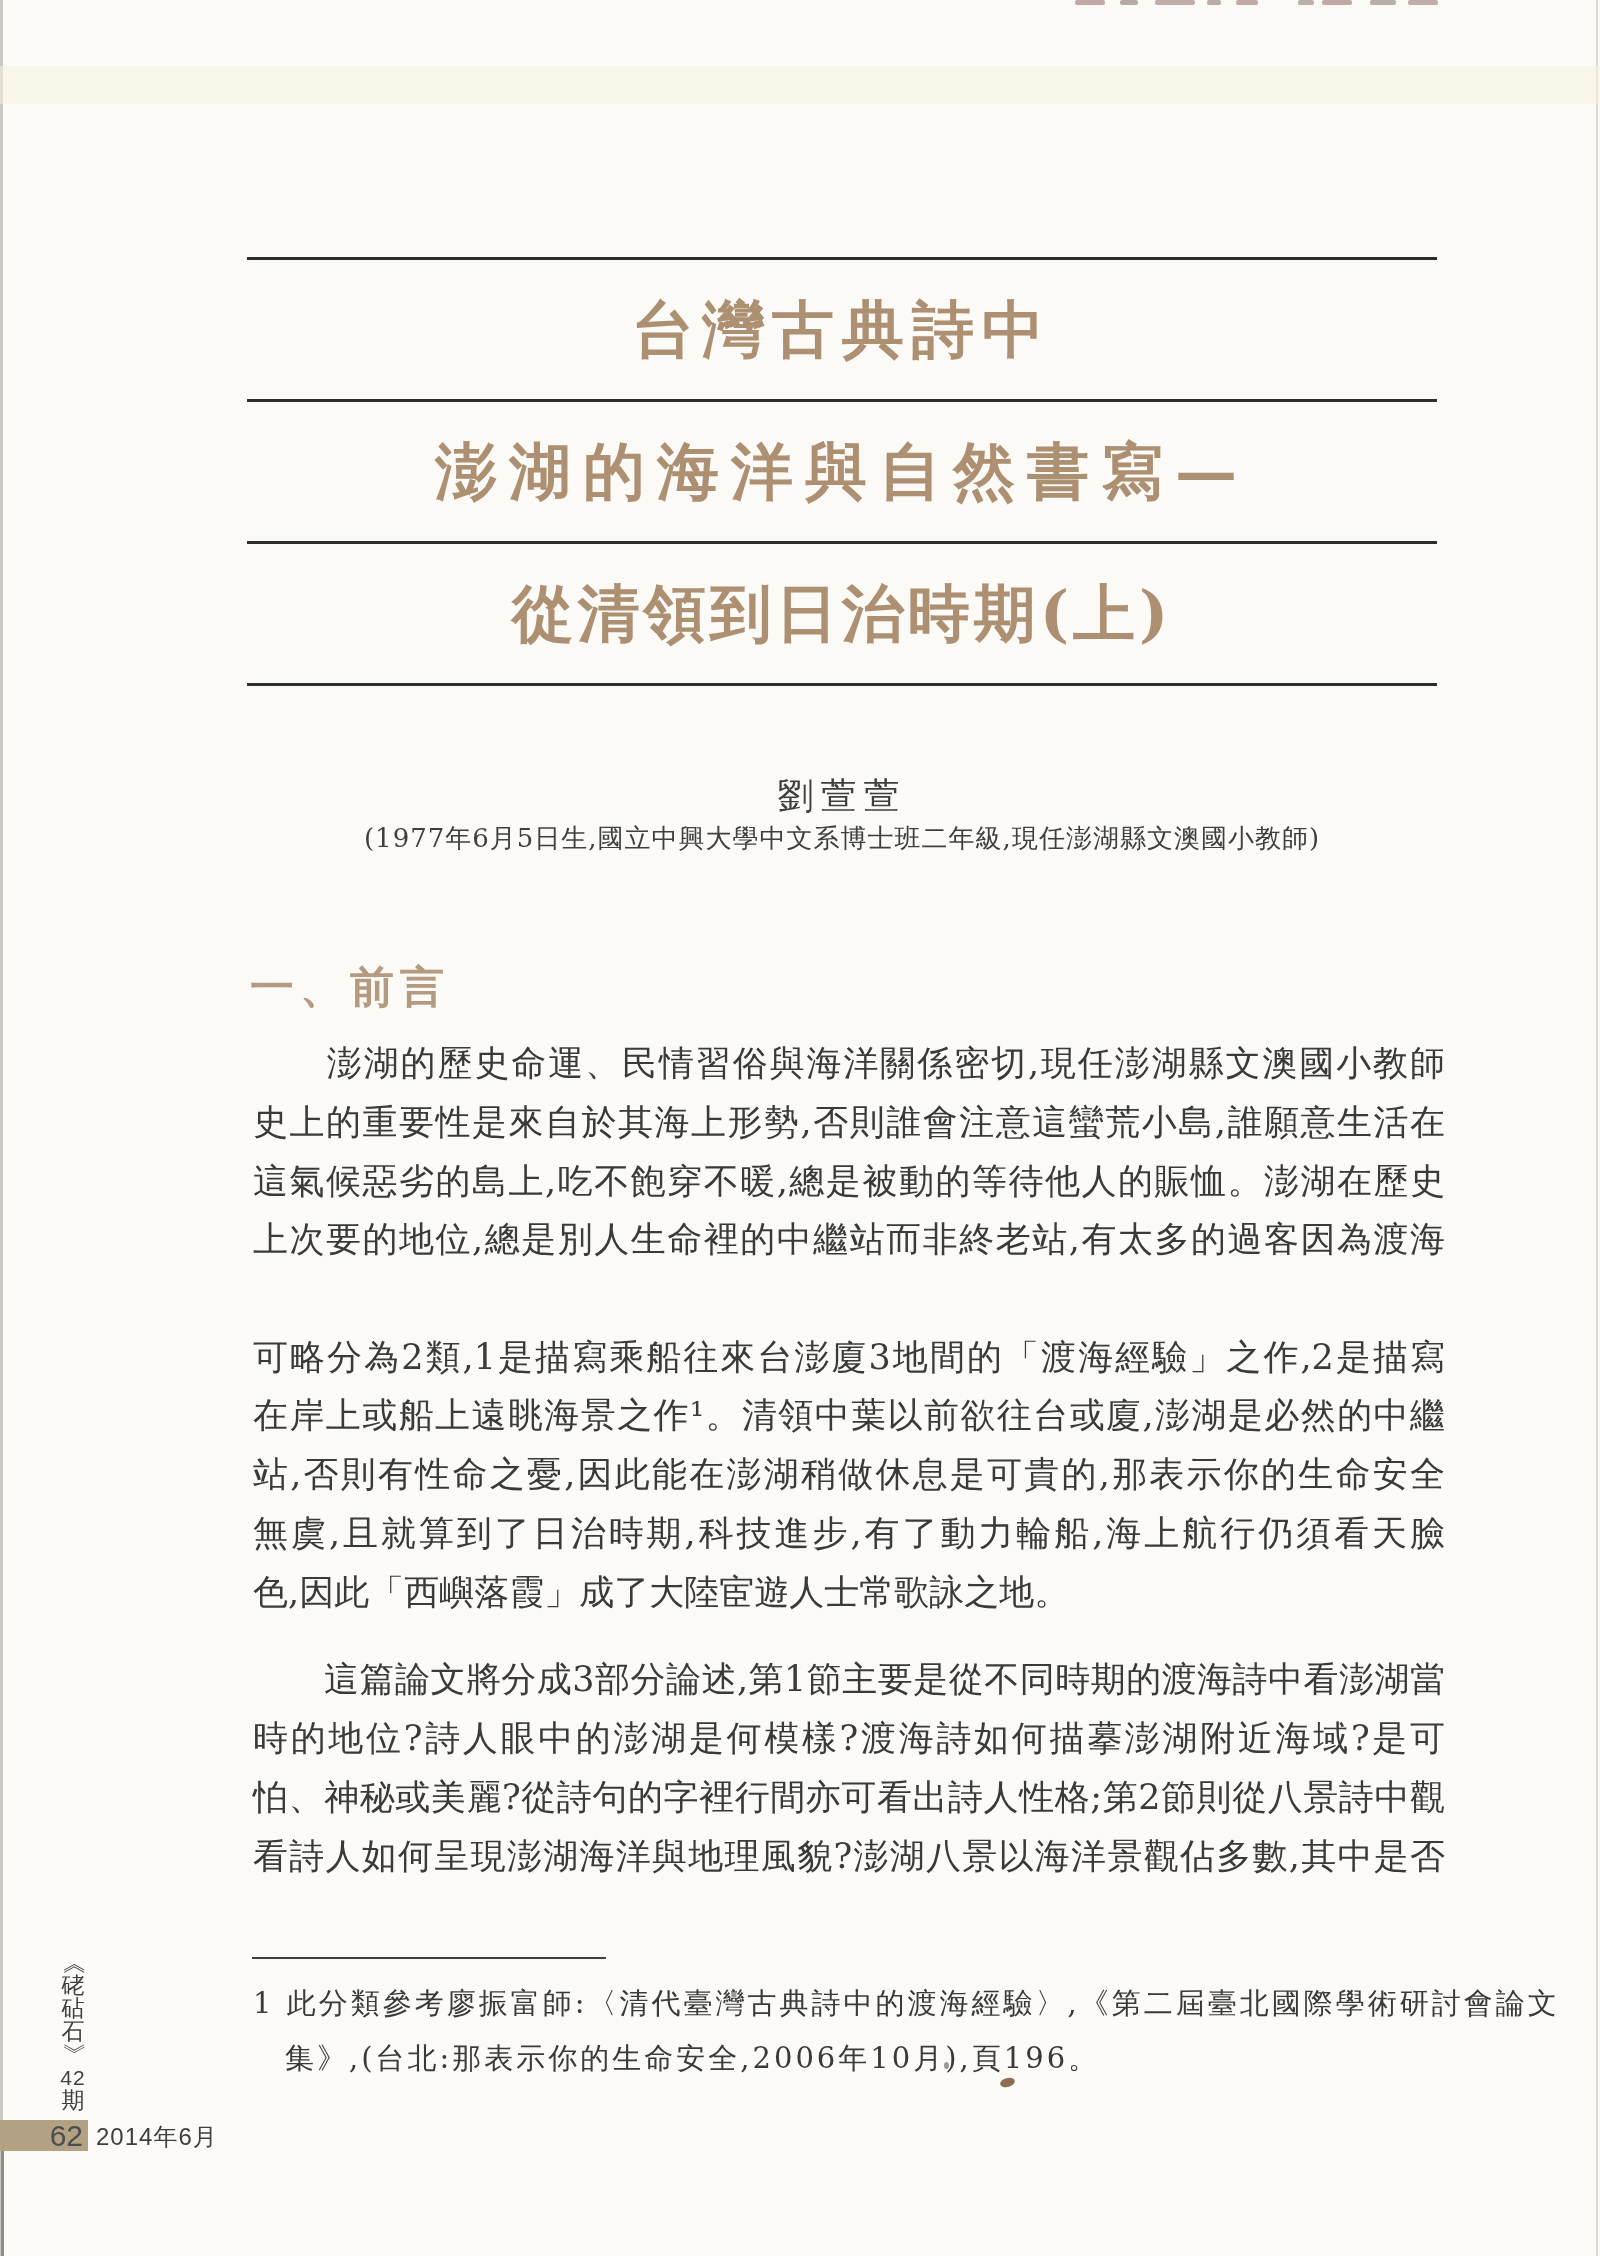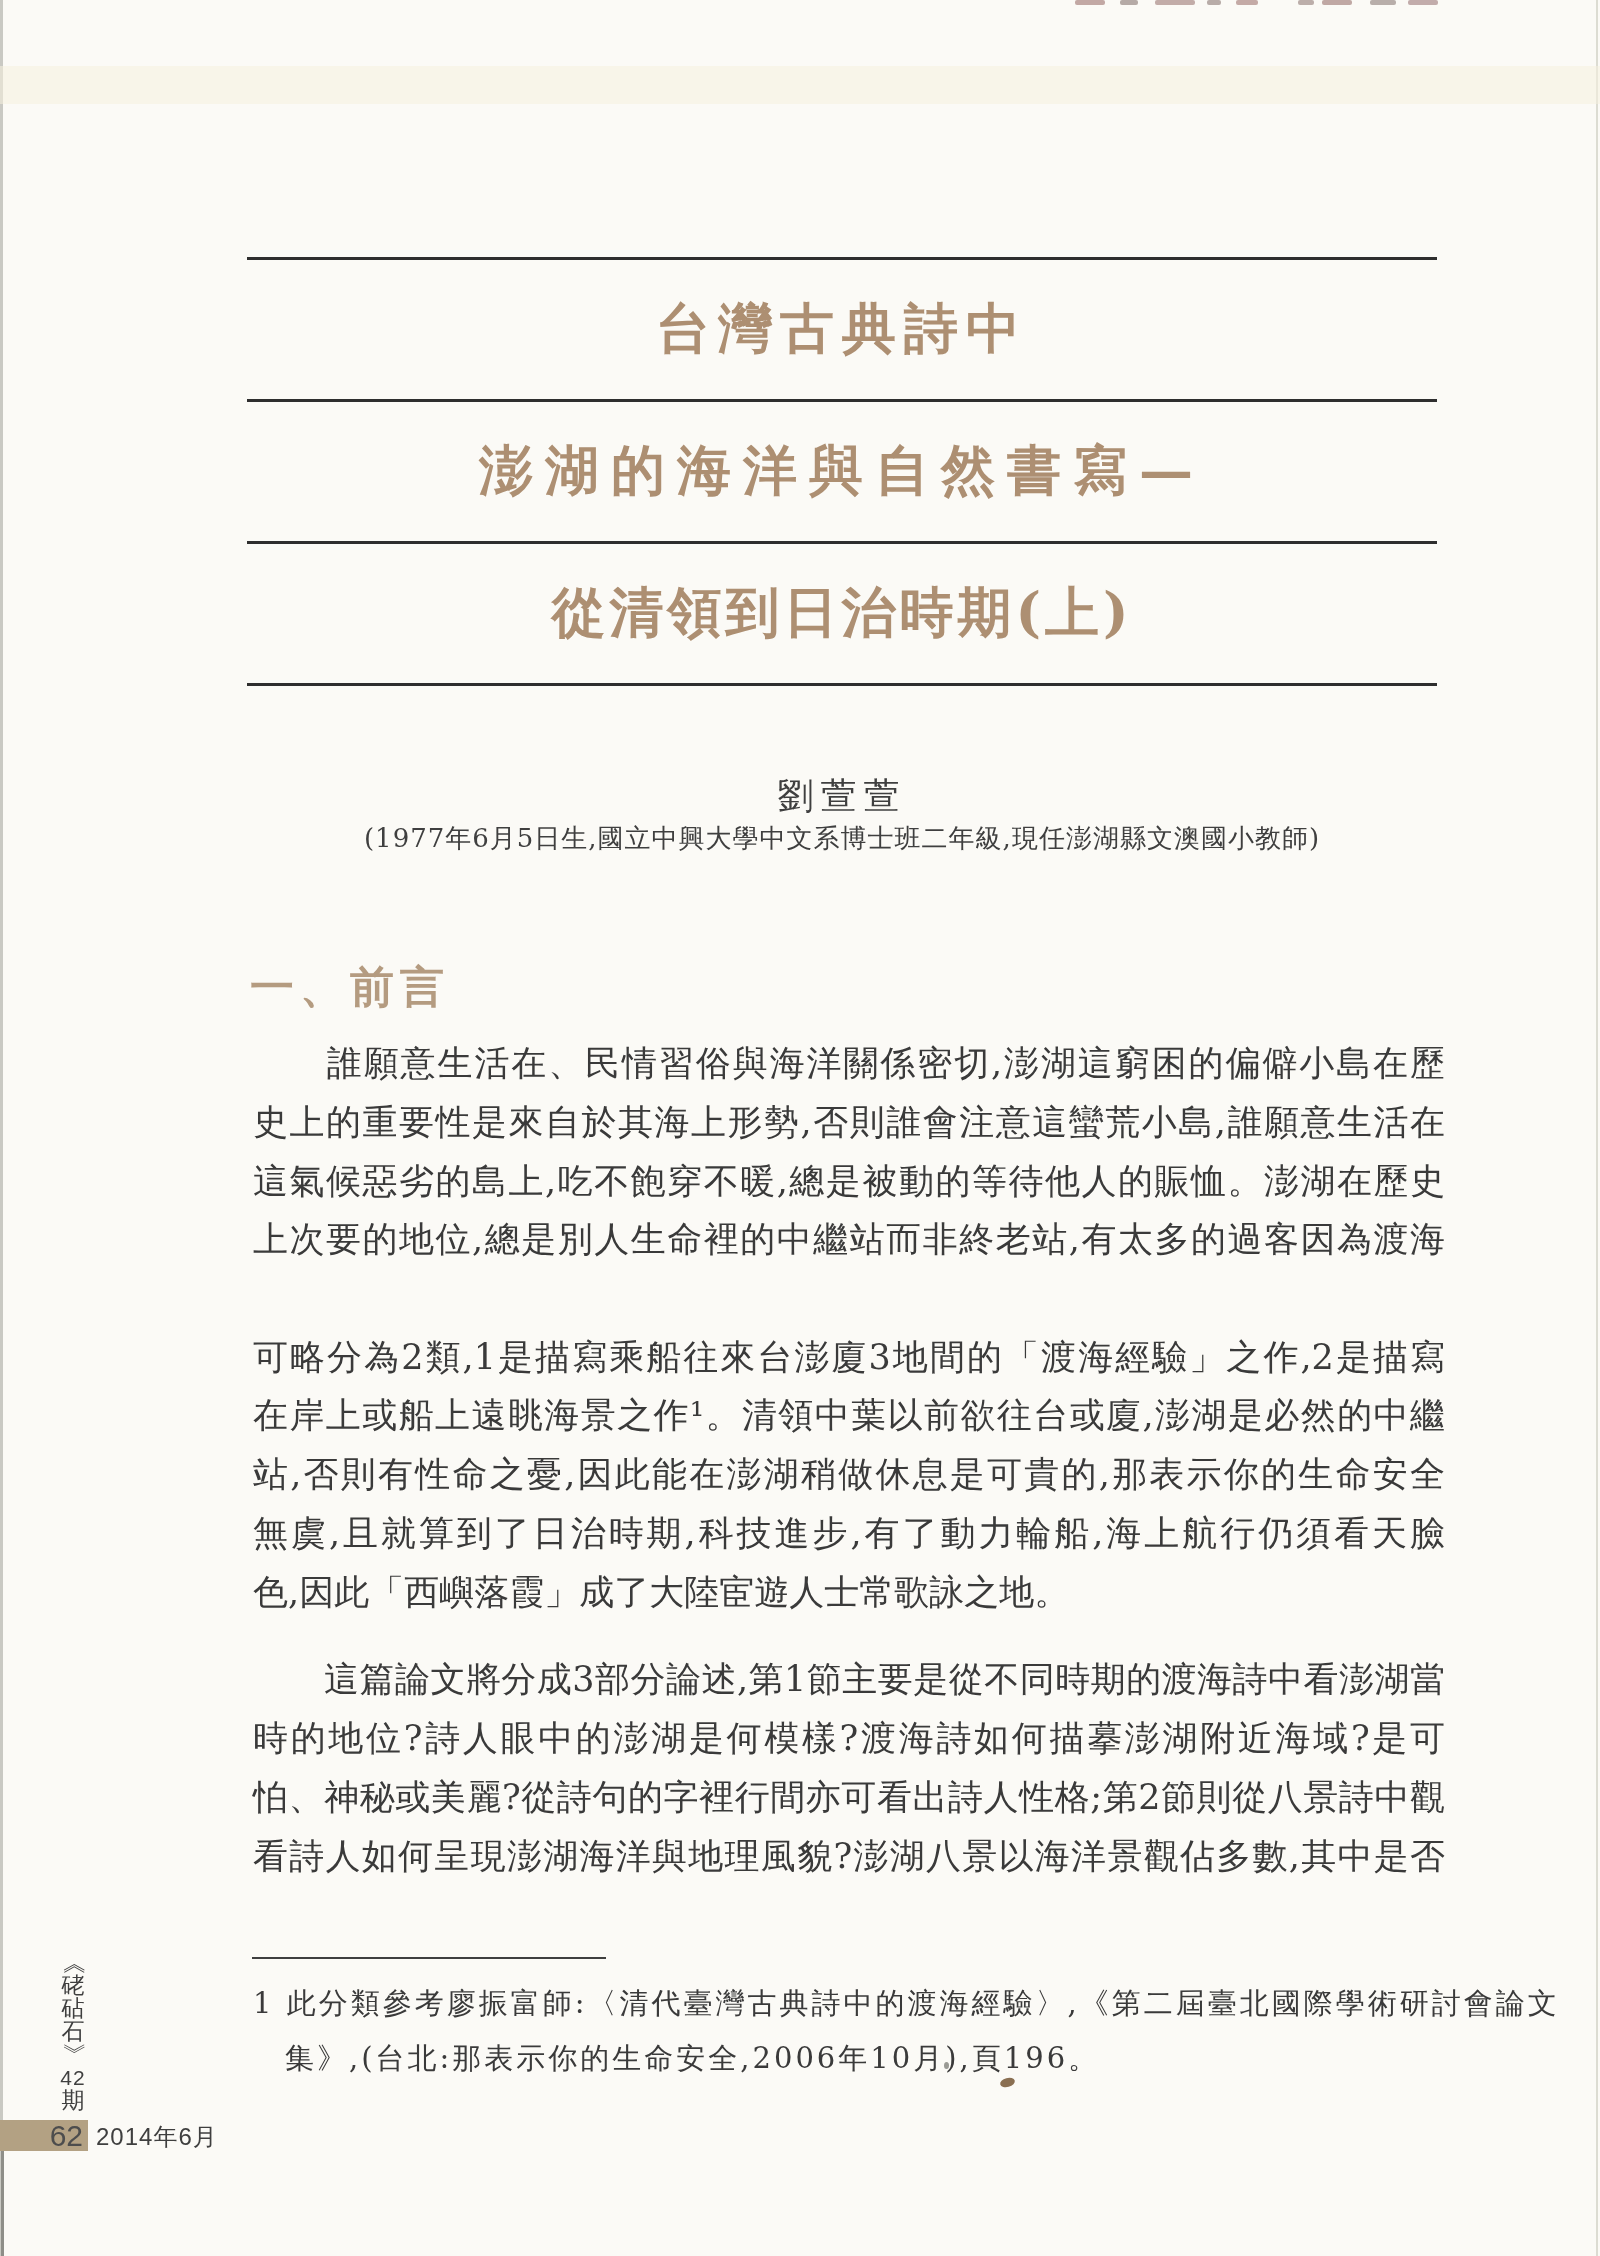--- a/index.html
+++ b/index.html
@@ -16,21 +16,21 @@
   .band-top    { position:absolute; left:0; top:66px; width:1600px; height:38px; background:#f5f1df; opacity:.55; }
   .topmark { position:absolute; top:0; height:5px; border-radius:2px; }
   .speck1 { position:absolute; left:1000px; top:2078px; width:15px; height:9px; background:#8a6f52; border-radius:50%; transform:rotate(-15deg); }
   .speck2 { position:absolute; left:944px; top:2062px; width:5px; height:7px; background:#9a9a94; border-radius:50%; }
 
   
   .rule { position:absolute; left:247px; width:1190px; height:3px; background:#2e2e2e; }
   .title-line {
     position:absolute; left:247px; width:1190px;
     display:flex; align-items:center; justify-content:center;
-    color:#ad8f72; font-weight:bold; font-size:54px; white-space:nowrap;
+    color:#ad8f72; font-weight:bold; font-size:62px; white-space:nowrap;
   }
   .t1 { top:260px; height:139px; letter-spacing:8px; }
   .t2 { top:402px; height:139px; letter-spacing:12px; }
   .t3 { top:544px; height:139px; letter-spacing:4px; }
 
   
   .author-name {
     position:absolute; left:247px; top:752px; width:1190px; height:56px;
     display:flex; align-items:center; justify-content:center;
     font-size:36px; letter-spacing:7px; color:#3f3f3f;margin-top:16px;
@@ -114,21 +114,21 @@
   <div class="title-line t2">澎湖的海洋與自然書寫—</div>
   <div class="rule" style="top:541px;"></div>
   <div class="title-line t3">從清領到日治時期(上)</div>
   <div class="rule" style="top:683px;"></div>
 
   <div class="author-name">劉萱萱</div>
   <div class="author-bio">(1977年6月5日生,國立中興大學中文系博士班二年級,現任澎湖縣文澳國小教師)</div>
 
   <div class="sec-heading">一、前言</div>
 
-  <div class="bline" style="top:1034px;">　　誰願意生活在、民情習俗與海洋關係密切,澎湖這窮困的偏僻小島在歷</div>
+  <div class="bline" style="top:1034px;">　　澎湖的歷史命運、民情習俗與海洋關係密切,現任澎湖縣文澳國小教師</div>
   <div class="bline" style="top:1093px;">史上的重要性是來自於其海上形勢,否則誰會注意這蠻荒小島,誰願意生活在</div>
   <div class="bline" style="top:1152px;">這氣候惡劣的島上,吃不飽穿不暖,總是被動的等待他人的賑恤。澎湖在歷史</div>
   <div class="bline" style="top:1210px;">上次要的地位,總是別人生命裡的中繼站而非終老站,有太多的過客因為渡海</div>
   <div class="bline" style="top:1328px;">可略分為2類,1是描寫乘船往來台澎廈3地間的「渡海經驗」之作,2是描寫</div>
   <div class="bline" style="top:1386px;">在岸上或船上遠眺海景之作¹。清領中葉以前欲往台或廈,澎湖是必然的中繼</div>
   <div class="bline" style="top:1445px;">站,否則有性命之憂,因此能在澎湖稍做休息是可貴的,那表示你的生命安全</div>
   <div class="bline" style="top:1504px;">無虞,且就算到了日治時期,科技進步,有了動力輪船,海上航行仍須看天臉</div>
   <div class="bline end" style="top:1563px;">色,因此「西嶼落霞」成了大陸宦遊人士常歌詠之地。</div>
 
   <div class="bline" style="top:1650px;">　　這篇論文將分成3部分論述,第1節主要是從不同時期的渡海詩中看澎湖當</div>

